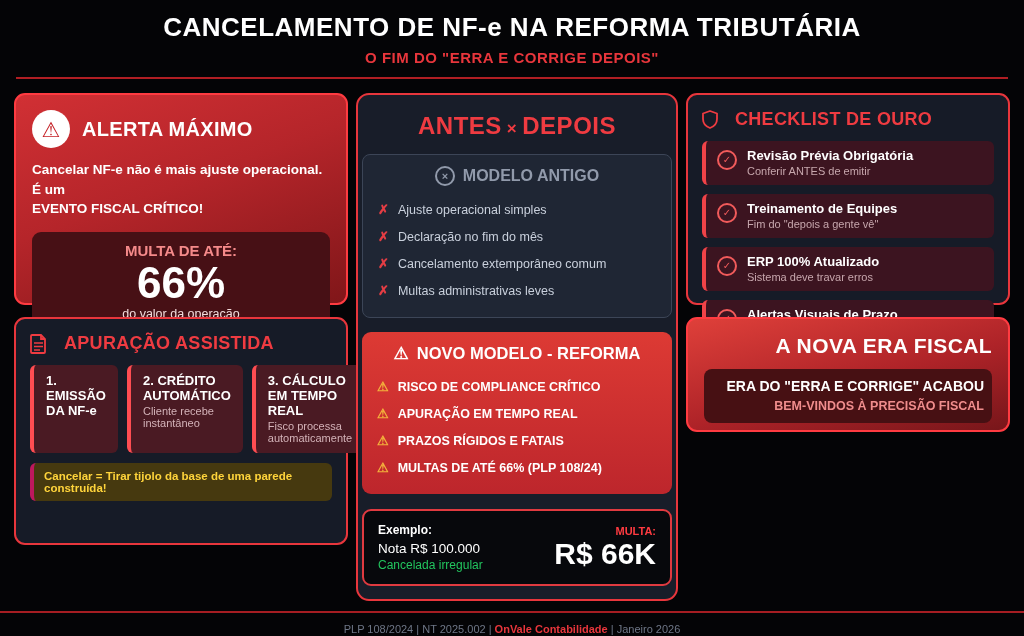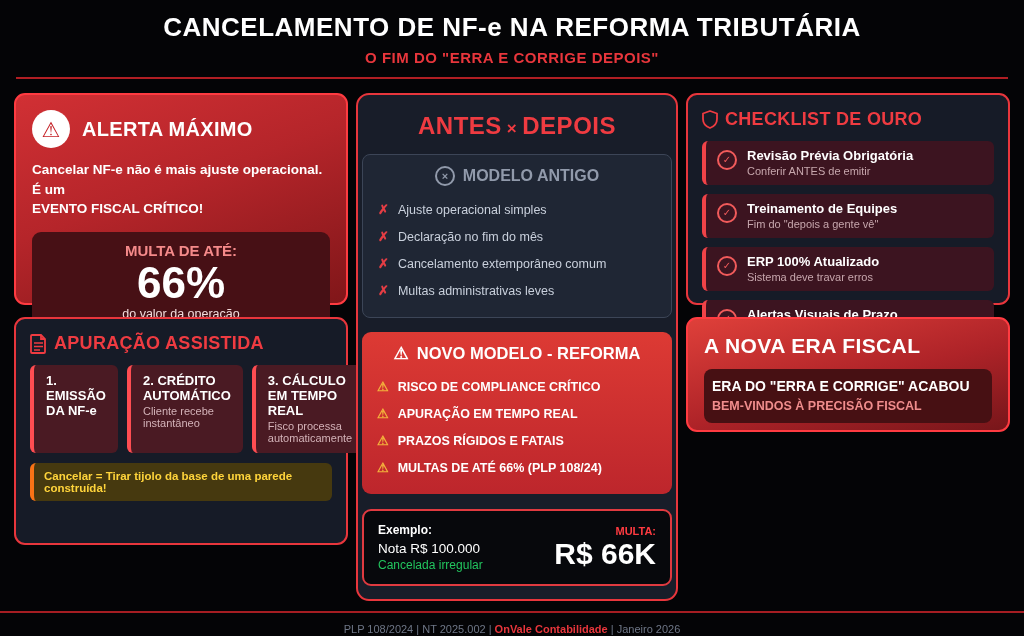--- a/index.html
+++ b/index.html
@@ -54,32 +54,32 @@
   .multa-box {
     margin-top:13px; background:#471015; border-radius:9px;
     text-align:center; padding:10px 10px 12px;
   }
   .multa-label { color:#f58a8a; font-weight:800; font-size:15px; }
   .multa-value { color:#ffffff; font-weight:800; font-size:44px; line-height:1.1; }
   .multa-caption { color:#f3dcdc; font-size:12.5px; }
 
   
   .apuracao-card { height:228px; }
-  .card-head { display:flex; align-items:center; gap:7px; margin-bottom:11px; }
+  .card-head { display:flex; align-items:center; gap:17px; margin-bottom:11px; }
   .card-head .icon { flex:0 0 auto; display:flex; }
   .red-title { color:#ef3b41; font-weight:800; font-size:18px; letter-spacing:.3px; }
   .steps { display:flex; flex-direction:row; gap:9px; }
   .step-item {
     background:#4a1a23; border-left:4px solid #ff4d52;
     border-radius:6px; padding:8px 12px 9px;
   }
   .step-title { font-size:13px; font-weight:800; }
   .step-sub { font-size:11px; color:#d4b3b9; margin-top:2px; }
   .warn-strip {
-    margin-top:10px; background:#46390f; border-left:4px solid #f97316;
+    margin-top:10px; background:#46390f; border-left:4px solid #be185d;
     border-radius:6px; padding:7px 10px;
     color:#ffd43b; font-weight:800; font-size:11.5px;
   }
 
   
   .compare-panel {
     background:#181d29;
     border:2px solid #e8363c;
     border-radius:13px;
     padding:13px 4px;
@@ -131,21 +131,21 @@
     color:#f25b5b; font-size:10px; display:flex; align-items:center; justify-content:center;
     margin-top:2px; flex:0 0 auto; line-height:1;
   }
   .check-title { font-size:13px; font-weight:800; }
   .check-sub { font-size:11px; color:#c7a7ad; margin-top:2px; }
 
   
   .nova-era-card {
     background:linear-gradient(165deg,#df403a 0%,#ae2328 55%,#77161a 100%);
     border:2px solid #ff3b41; border-radius:11px;
-    padding:15px 16px; text-align:left; height:115px;
+    padding:15px 16px; text-align:right; height:115px;
   }
   .nova-era-title { font-size:21px; font-weight:800; letter-spacing:.4px; }
   .nova-era-box { margin-top:11px; background:#471013; border-radius:8px; padding:9px 8px 10px; }
   .nova-line1 { font-size:14px; font-weight:800; }
   .nova-line2 { font-size:12.5px; font-weight:800; color:#f08d8d; margin-top:5px; }
 
   
   .footer { margin-top:13px; border-top:2px solid #a61d22; text-align:center; padding-top:10px; }
   .footer, .footer span { font-size:11px; color:#6e7686; }
   .footer .brand { color:#e8363c; font-weight:700; }

